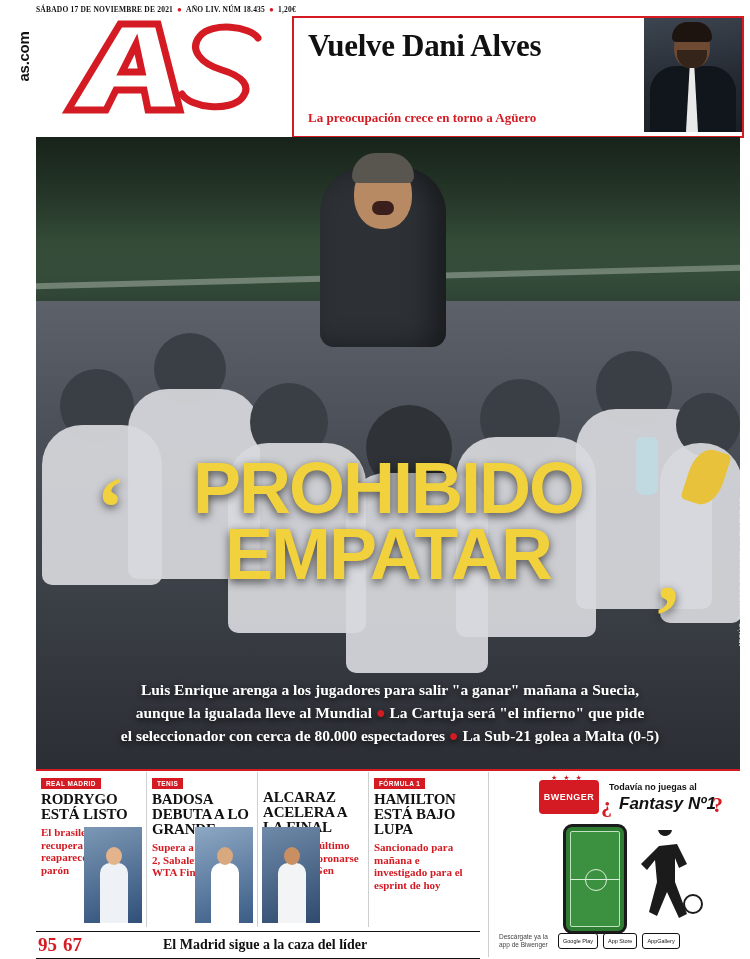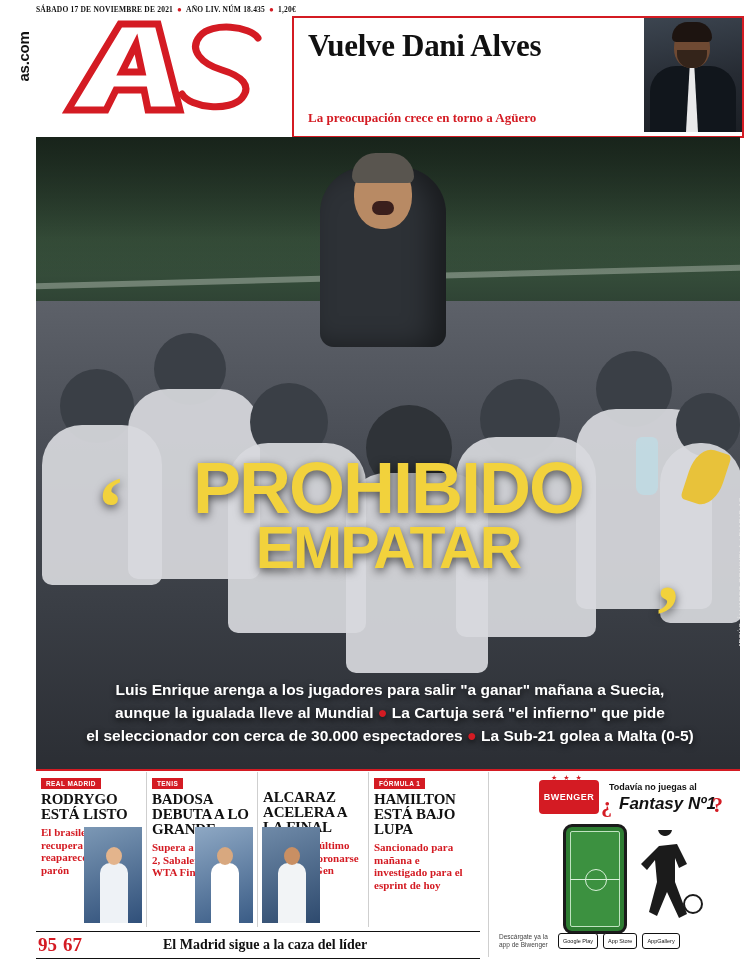--- a/index.html
+++ b/index.html
@@ -154,37 +154,37 @@
   }
   .headline .l1,.headline .l2{
     font-family:"Liberation Sans", sans-serif;
     font-weight:bold;
     color:#f2d23c;
     letter-spacing:-2px;
     line-height:.92;
     text-shadow:0 3px 10px rgba(0,0,0,.65);
   }
   .headline .l1{font-size:72px;}
-  .headline .l2{font-size:59px;}
+  .headline .l2{font-size:72px;}
   .quote-open{
     position:absolute;left:60px;top:10px;font-size:86px;color:#f2d23c;
     font-family:"Liberation Serif", serif;font-weight:bold;line-height:1;
     text-shadow:0 3px 10px rgba(0,0,0,.6);
   }
   .quote-close{
     position:absolute;right:58px;top:118px;font-size:86px;color:#f2d23c;
     font-family:"Liberation Serif", serif;font-weight:bold;line-height:1;
     text-shadow:0 3px 10px rgba(0,0,0,.6);
   }
 
   
   .sumario{
     position:absolute;left:60px;top:678px;width:660px;
     text-align:center;color:#fff;
-    font-family:Liberation Sans, sans-serif;
+    font-family:Liberation Serif, serif;
     font-weight:bold;font-size:15.5px;line-height:23px;
     text-shadow:0 2px 6px rgba(0,0,0,.8);
   }
   .dot{color:#d41b23;font-size:16px;}
 
   
   .bottom{
     position:absolute;left:36px;top:769px;width:704px;height:190px;background:#fff;
   }
   .rule-red{position:absolute;left:0;top:0;width:704px;height:2px;background:#d41b23;}
@@ -342,21 +342,21 @@
     <div class="l1">PROHIBIDO</div>
     <div class="l2">EMPATAR</div>
     <div class="quote-close">’</div>
   </div>
 
   <div class="sumario">
     <span>Luis Enrique arenga a los jugadores para salir "a ganar" mañana a Suecia,</span><br>
     <span>aunque la igualada lleve al Mundial</span>
     <span class="dot">●</span>
     <span>La Cartuja será "el infierno" que pide</span><br>
-    <span>el seleccionador con cerca de 30.000 espectadores</span>
+    <span>el seleccionador con cerca de 80.000 espectadores</span>
     <span class="dot">●</span>
     <span>La Sub-21 golea a Malta (0-5)</span>
   </div>
 
   <div class="bottom">
     <div class="rule-red"></div>
 
     <div class="cols">
 
       <div class="col">

